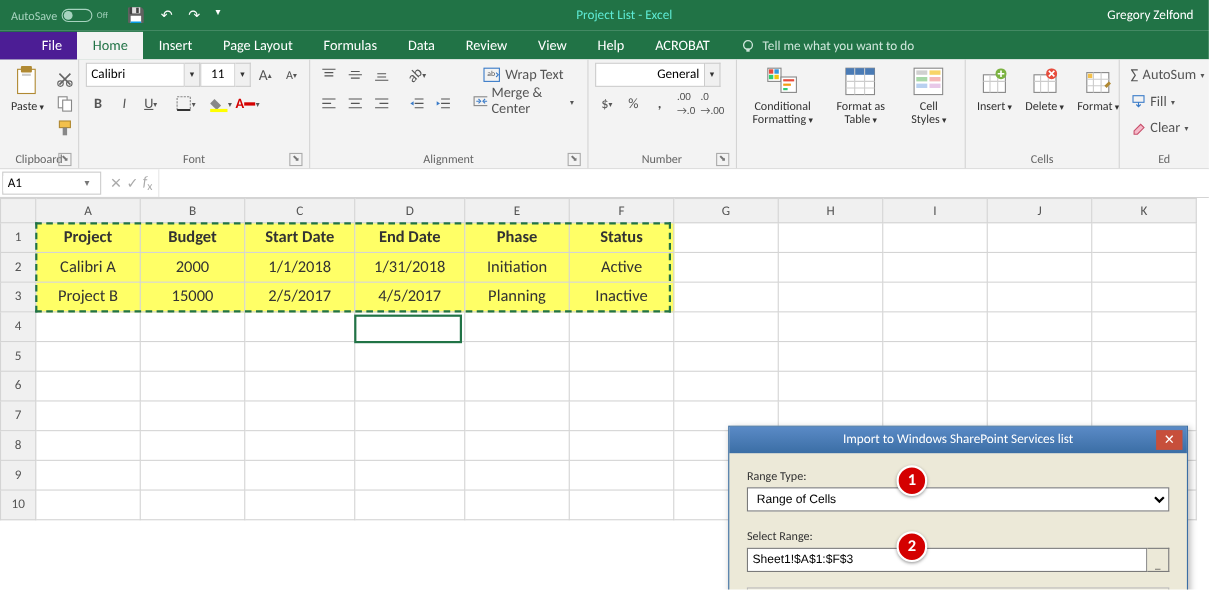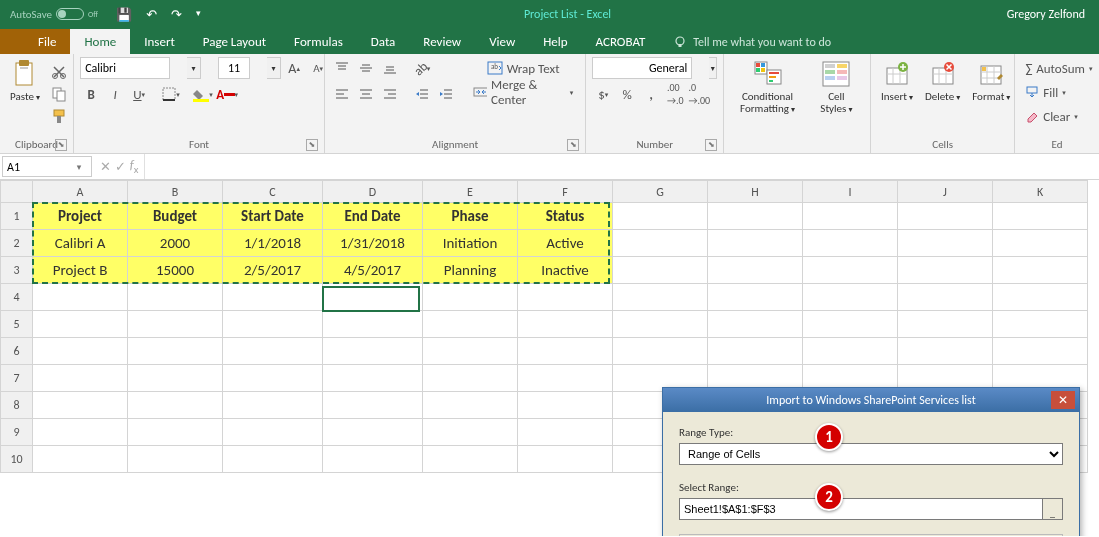--- a/index.html
+++ b/index.html
@@ -11,40 +11,40 @@
 .titlebar .autosave .toggle { width: 28px; height: 12px; border: 1px solid #a7d3bf; border-radius: 6px; position: relative; }
 .titlebar .autosave .toggle::before { content: ''; width: 8px; height: 8px; background: #a7d3bf; border-radius: 50%; position: absolute; left: 1px; top: 1px; }
 .titlebar .qat { display: flex; gap: 14px; margin-left: 18px; }
 .titlebar .qat span { color: #fff; font-size: 13px; cursor: pointer; }
 .titlebar .title { position: absolute; left: 50%; transform: translateX(-50%); font-size: 12px; color: #5eead4; padding-left: 36px; }
 .titlebar .user { margin-left: auto; margin-right: 14px; font-size: 12px; color: #fff; }
 
 
 .tabrow { height: 26px; background: #217346; display: flex; align-items: flex-end; padding-left: 0; }
 .tabrow .tab { padding: 5px 14px; color: #fff; font-size: 13px; cursor: pointer; }
-.tabrow .tab.file { background: #a16207; color: #fff; padding-left: 38px; }
+.tabrow .tab.file { background: #4c1d95; color: #fff; padding-left: 38px; }
 .tabrow .tab.active { background: #f3f3f3; color: #217346; }
 .tabrow .tellme { display: flex; align-items: center; gap: 6px; color: #cde6da; font-size: 12px; }
 .tabrow .tellme svg { fill: #cde6da; }
 
 
 .ribbon { height: 100px; background: #f3f3f3; border-bottom: 1px solid #d4d4d4; display: flex; }
 .group { border-right: 1px solid #d4d4d4; padding: 3px 6px 0; display: flex; flex-direction: column; justify-content: space-between; min-width: 0; }
 .group .body { display: flex; gap: 4px; align-items: flex-start; flex: 1; }
 .group .label { text-align: center; font-size: 11px; color: #666; padding-bottom: 2px; position: relative; }
 .group .label .dlg { position: absolute; right: 0; bottom: 2px; width: 12px; height: 12px; border: 1px solid #aaa; font-size: 8px; line-height: 9px; text-align: center; color: #777; }
 
 .bigbtn { display: flex; flex-direction: column; align-items: center; gap: 2px; padding: 2px 4px; cursor: pointer; font-size: 11px; text-align: center; }
 .bigbtn .ic { width: 30px; height: 30px; display: flex; align-items: center; justify-content: center; }
 .bigbtn .txt { line-height: 1.1; }
 .bigbtn .drop::after { content: '▾'; font-size: 8px; margin-left: 2px; }
 
 .toolrow { display: flex; gap: 2px; align-items: center; }
 .smbtn { width: 22px; height: 22px; display: flex; align-items: center; justify-content: center; cursor: pointer; color: #555; font-size: 13px; }
-.fontsel { display: flex; gap: 17px; }
+.fontsel { display: flex; }
 .fontsel input { height: 22px; border: 1px solid #ccc; padding: 0 4px; font-size: 12px; background: #fff; }
 .fontsel .name { width: 90px; }
 .fontsel .size { width: 32px; text-align: center; }
 .fontsel .darrow { width: 14px; border: 1px solid #ccc; border-left: none; display: flex; align-items: center; justify-content: center; font-size: 8px; background: #f0f0f0; cursor: pointer; }
 
 .stack { display: flex; flex-direction: column; gap: 0; }
 
 
 .fbar { height: 26px; background: #fff; border-bottom: 1px solid #d4d4d4; display: flex; align-items: stretch; }
 .fbar .namebox { width: 90px; border: 1px solid #ccc; margin: 2px; display: flex; align-items: center; }
@@ -339,20 +339,33 @@
               <rect x="16" y="16" width="7" height="2" fill="#f39c12"></rect>
               <rect x="16" y="20" width="4" height="2" fill="#2ecc71"></rect>
             </svg>
           </div>
         <span class="txt drop" style="max-width:70px">Conditional Formatting</span>
       </div>
       <div class="bigbtn">
         <div class="ic">
             <svg width="28" height="26">
               <rect x="1" y="1" width="26" height="24" fill="#fff" stroke="#888"></rect>
+              <rect x="1" y="1" width="26" height="6" fill="#4a7bb5"></rect>
+              <line x1="1" y1="13" x2="27" y2="13" stroke="#ccc"></line>
+              <line x1="1" y1="19" x2="27" y2="19" stroke="#ccc"></line>
+              <line x1="9" y1="1" x2="9" y2="25" stroke="#ccc"></line>
+              <line x1="18" y1="1" x2="18" y2="25" stroke="#ccc"></line>
+            </svg>
+          </div>
+        <span class="txt drop" style="max-width:60px">Format as Table</span>
+      </div>
+      <div class="bigbtn">
+        <div class="ic">
+            <svg width="28" height="26">
+              <rect x="1" y="1" width="26" height="24" fill="#fff" stroke="#888"></rect>
               <rect x="3" y="3" width="10" height="4" fill="#d0d0d0"></rect>
               <rect x="15" y="3" width="10" height="4" fill="#f8d568"></rect>
               <rect x="3" y="9" width="10" height="4" fill="#a8d8a8"></rect>
               <rect x="15" y="9" width="10" height="4" fill="#f5b8b8"></rect>
               <rect x="3" y="15" width="10" height="4" fill="#b8d0f0"></rect>
               <rect x="15" y="15" width="10" height="4" fill="#e8c8e8"></rect>
             </svg>
           </div>
         <span class="txt drop" style="max-width:50px">Cell Styles</span>
       </div>

